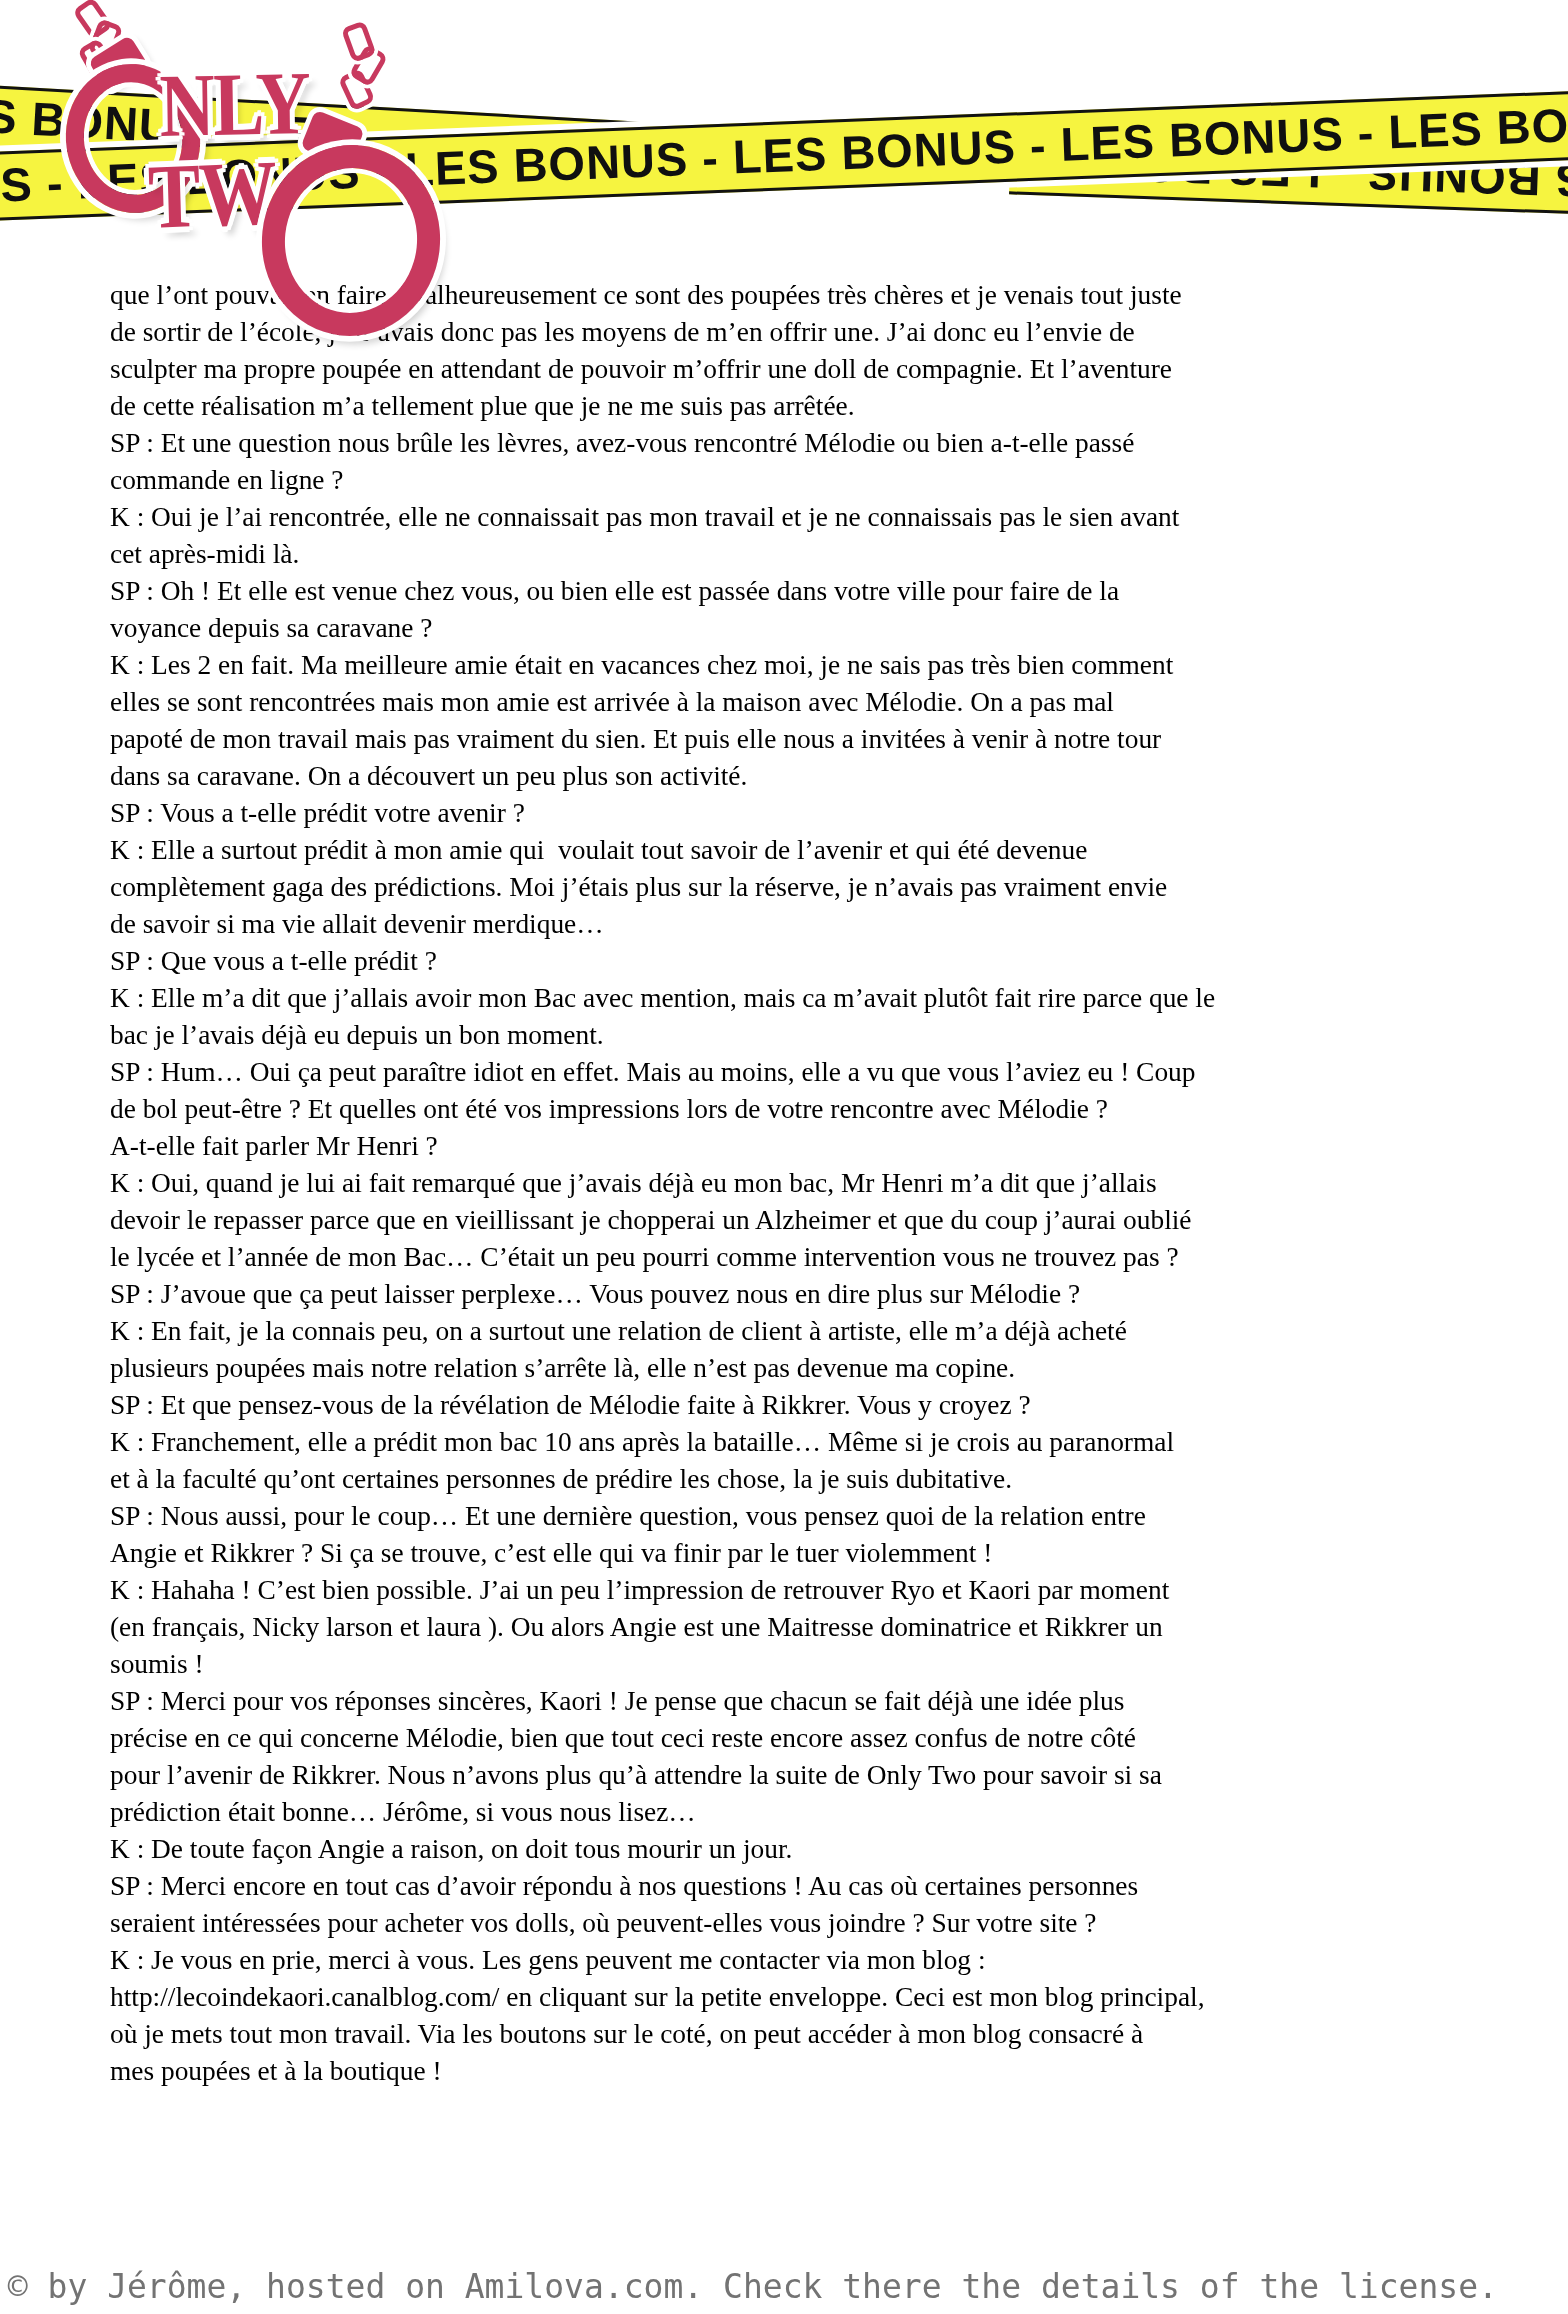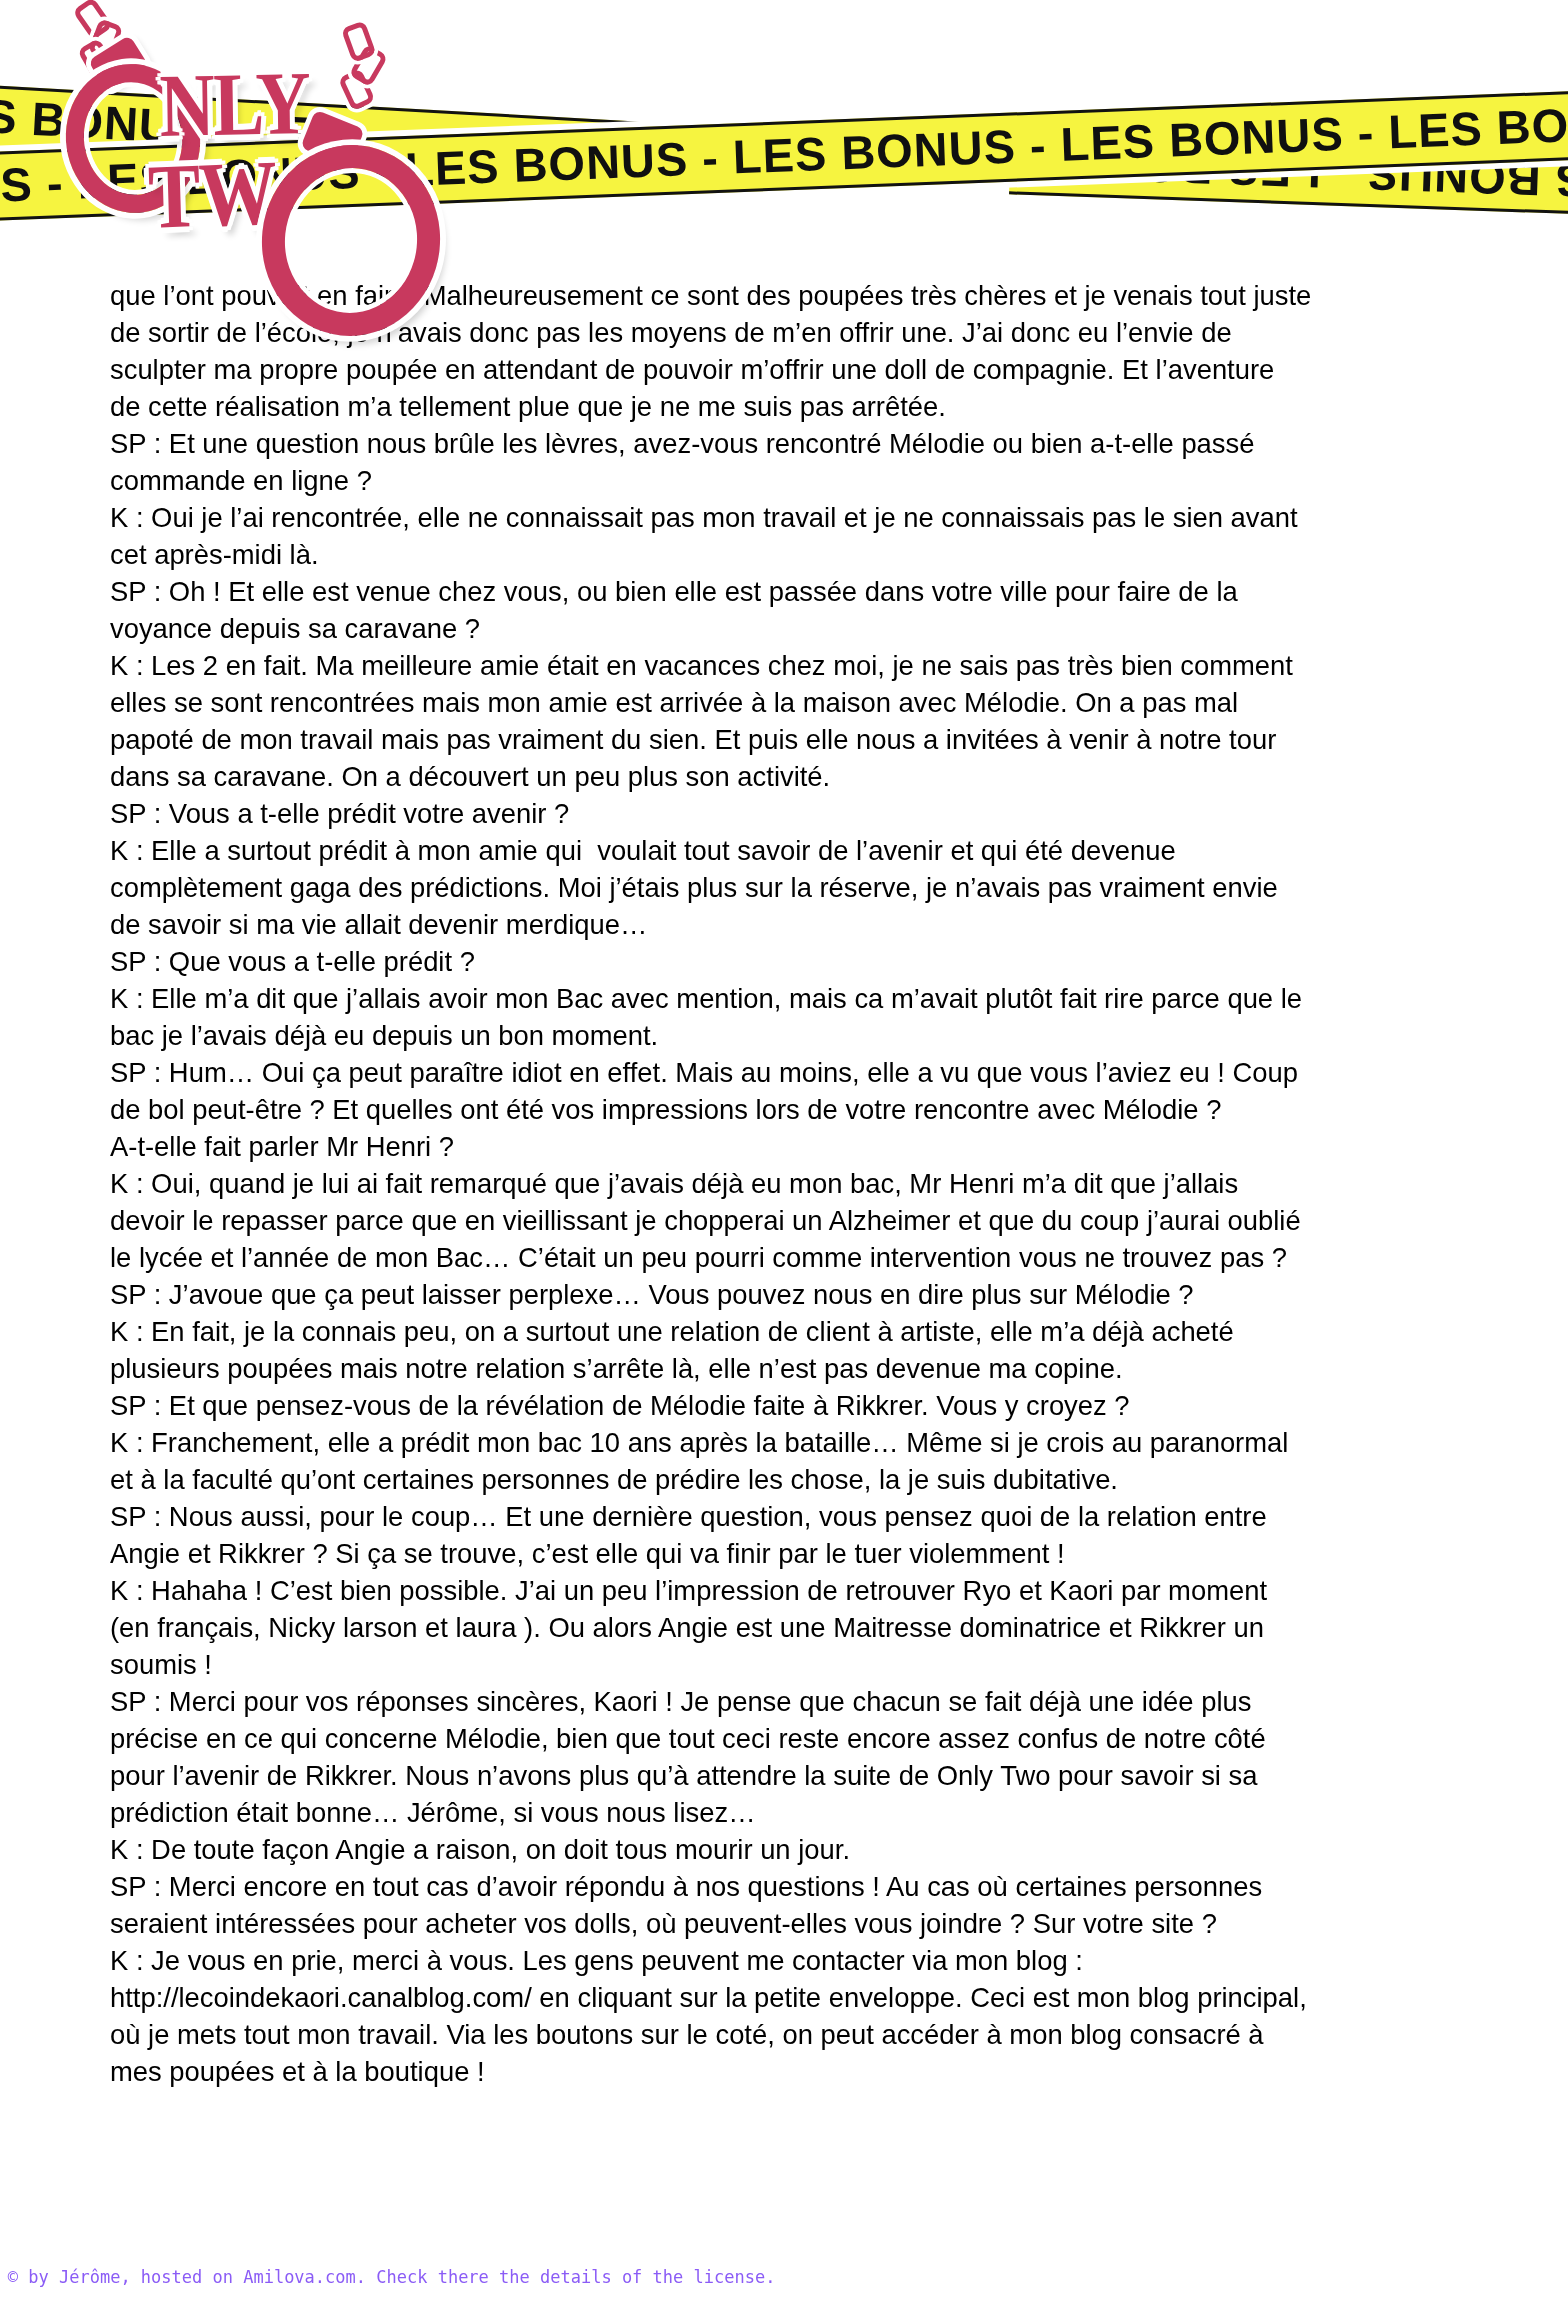--- a/index.html
+++ b/index.html
@@ -79,30 +79,30 @@
 
   
   .article {
     position:absolute;
     left:110px; top:277px;
     width:1402px;
     font-size:27.4px;
     line-height:37px;
     color:#000000;
     white-space:pre-wrap;
-    font-family:Liberation Sans, sans-serif;
+    font-family:Liberation Serif, serif;
   }
 
   
   .footer {
     position:absolute;
     left:7.8px; top:2267px;
     font-family:"DejaVu Sans Mono", monospace;
-    font-size:17px;
-    color:#8b5cf6;
+    font-size:33px;
+    color:#737373;
     white-space:nowrap;
   }
 </style>
 </head>
 <body>
 
 <div>
 
   <div class="tape tape-topleft">
     <div class="tape-text" style="padding-left:7.8px">S BONUS - LES</div>

